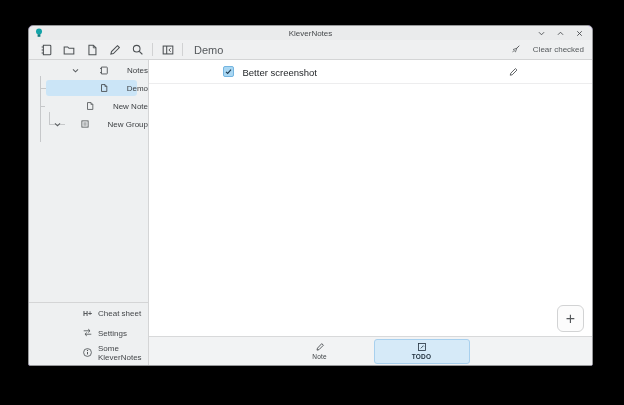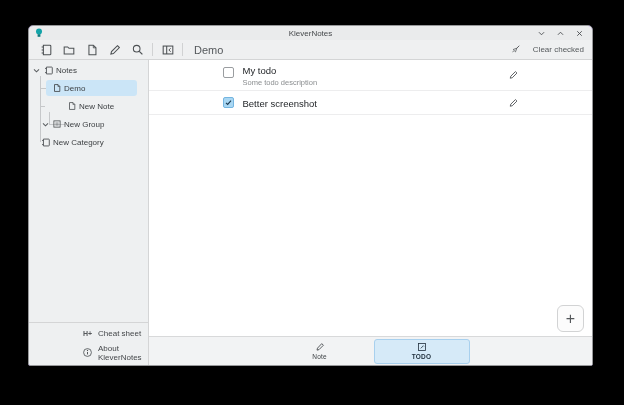--- a/index.html
+++ b/index.html
@@ -27,21 +27,21 @@
   .page-title { font-size:11px; color:#54585b; margin-left:7px; }
   .spacer { flex:1; }
   .clear-btn { display:flex; align-items:center; gap:12px; font-size:8px; color:#54585b; background:none; border:none; padding:0 2px; }
 
   
   .wbody { flex:1; display:flex; min-height:0; }
 
   
   .sidebar { width:120px; background:#eef0f1; border-right:1px solid #d4d5d6; display:flex; flex-direction:column; }
   .tree { position:relative; flex:1; padding-top:1px; font-size:8px; color:#3b3e41; }
-  .trow { height:18px; display:flex; align-items:center; position:relative; gap:2px; }
+  .trow { height:18px; display:flex; align-items:center; position:relative; gap:18px;justify-content:flex-end; }
   .trow .lbl { position:relative; z-index:1; white-space:nowrap; }
   .trow .ic { display:flex; position:relative; z-index:1; }
   .r-notes   { padding-left:3px; }
   .r-demo    { padding-left:23px; }
   .r-group   { padding-left:12px; }
   .r-newnote { padding-left:38px; }
   .r-newcat  { padding-left:11px; }
   .hl { position:absolute; left:17px; right:11px; top:1px; bottom:1px; background:#cbe5f7; border-radius:3px; }
   .tline { position:absolute; background:#c6c8ca; }
   .tl-v1 { left:11px; top:16px; width:1px; height:66px; }
@@ -218,62 +218,48 @@
               </span>
             <span class="ic">
                 <svg width="10" height="10" viewBox="0 0 16 16">
                   <rect x="3" y="3" width="10" height="10" fill="none" stroke="#4d5154" stroke-width="1.3"></rect>
                   <path d="M5.5 6.5h5M5.5 9.5h5" stroke="#4d5154" stroke-width="1.1"></path>
                 </svg>
               </span>
             <span class="lbl">New Group</span>
           </div>
 
-          <div class="trow r-newcat">
-            <span class="ic">
-                <svg width="11" height="11" viewBox="0 0 16 16">
-                  <path d="M5 3h7.5a1 1 0 0 1 1 1v8a1 1 0 0 1-1 1H5z" fill="none" stroke="#4d5154" stroke-width="1.3"></path>
-                  <path d="M3 5h2M3 11h2" stroke="#4d5154" stroke-width="1.3"></path>
-                </svg>
-              </span>
-            <span class="lbl">New Category</span>
-          </div>
         </div>
 
         <div class="sfooter">
           <div class="frow">
             <span class="hplus">H+</span>
             <span>Cheat sheet</span>
+          </div>
+          <div class="frow">
+            <span class="ic"><svg width="11" height="11" viewBox="0 0 16 16">
+                  <path d="M2.5 5.5h9M9 3l2.7 2.5L9 8" fill="none" stroke="#4d5154" stroke-width="1.2"></path>
+                  <path d="M13.5 10.5h-9M7 8l-2.7 2.5L7 13" fill="none" stroke="#4d5154" stroke-width="1.2"></path>
+                </svg></span>
+            <span>Settings</span>
           </div>
           <div class="frow">
             <span class="ic"><svg width="11" height="11" viewBox="0 0 16 16">
                   <circle cx="8" cy="8" r="5.7" fill="none" stroke="#4d5154" stroke-width="1.2"></circle>
                   <path d="M8 7.2v3.6" stroke="#4d5154" stroke-width="1.4"></path>
                   <circle cx="8" cy="5" r=".9" fill="#4d5154"></circle>
                 </svg></span>
-            <span>About KleverNotes</span>
+            <span>Some KleverNotes</span>
           </div>
         </div>
       </div>
 
       <div class="main">
         <div class="todos">
 
-          <div class="todo-row row-tall">
-            <div class="todo-inner">
-              <button class="cb"></button>
-              <span class="todo-title">My todo</span>
-              <span class="todo-desc">Some todo description</span>
-              <button class="edit-btn">
-                <svg width="11" height="11" viewBox="0 0 16 16">
-                    <path d="M10.8 3l2.2 2.2L6.2 12l-2.9.7.7-2.9z" fill="none" stroke="#4d5154" stroke-width="1.3"></path>
-                  </svg>
-              </button>
-            </div>
-          </div>
 
           <div class="todo-row row-short">
             <div class="todo-inner">
               <button class="cb checked">
                 <svg width="9" height="9" viewBox="0 0 16 16">
                     <path d="M3.5 8.5l3 3 6-7" fill="none" stroke="#1d3b52" stroke-width="2"></path>
                   </svg>
               </button>
               <span class="todo-title">Better screenshot</span>
               <button class="edit-btn">

